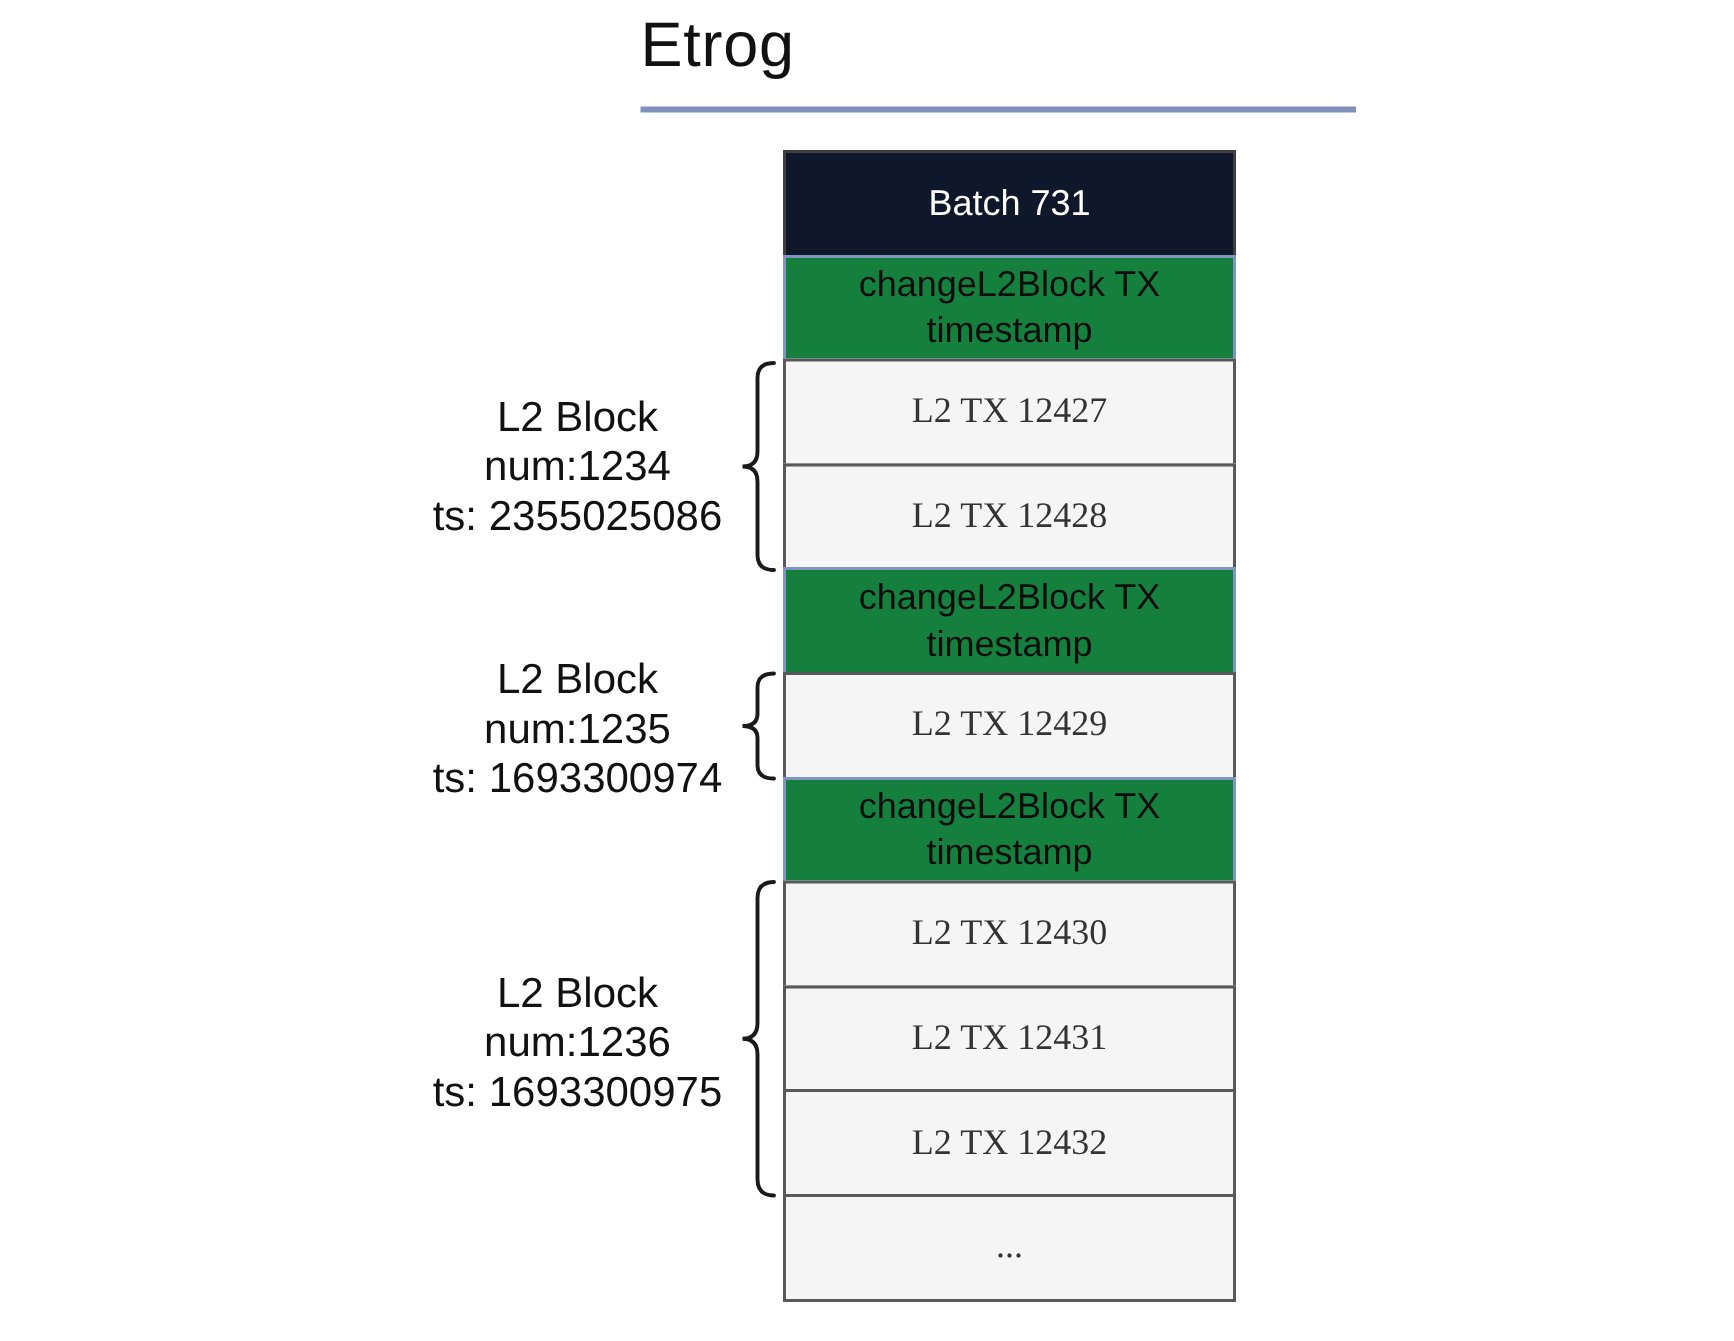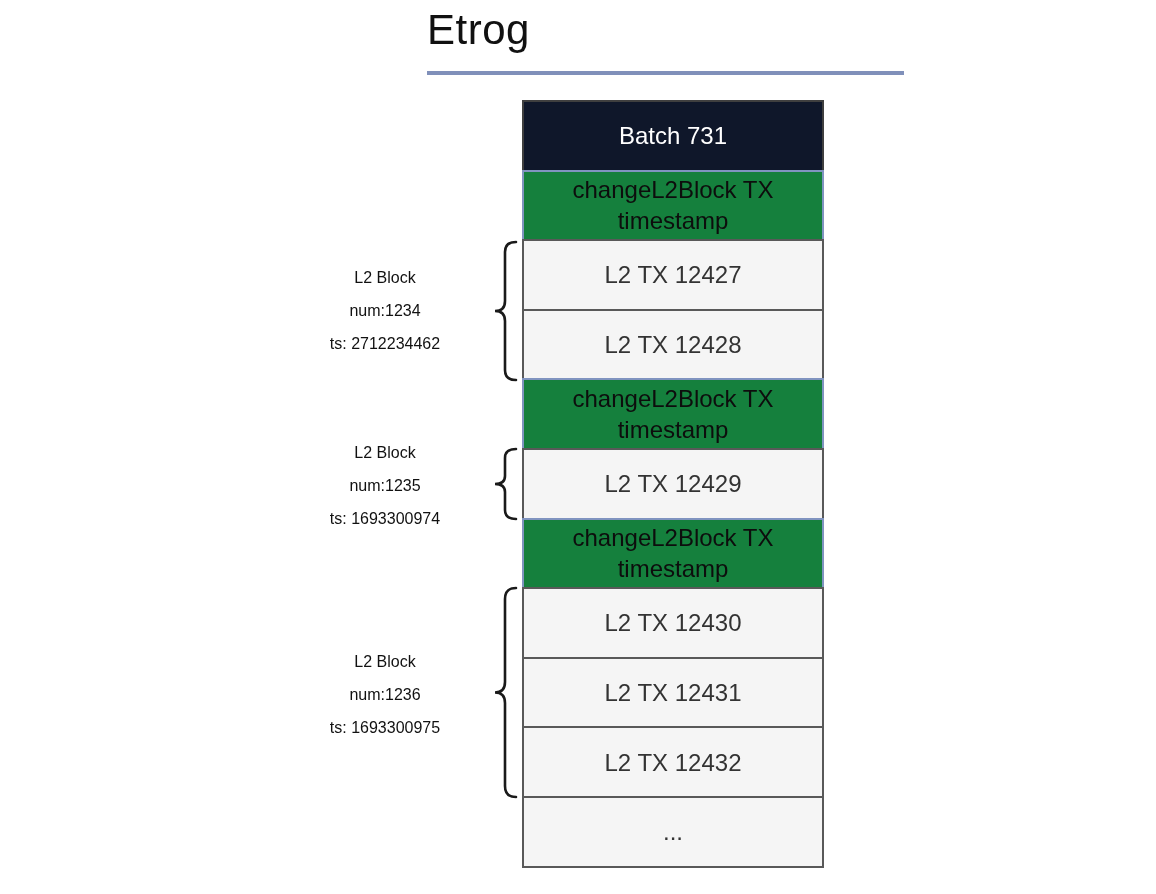--- a/index.html
+++ b/index.html
@@ -51,33 +51,34 @@
   }
   .row.change {
     background: #15803d;
     border: 2px solid #8094c0;
     color: #0d0d0d;
   }
   .row.tx {
     background: #f5f5f5;
     border: 2px solid #595959;
     color: #333333;
+    font-family: Liberation Serif, serif;
   }
 
   .brace {
     position: absolute;
     width: 28px;
   }
   .brace svg { display: block; }
 
   .block-label {
     position: absolute;
     left: 275px; width: 220px;
     text-align: center;
-    font-size: 16px;
+    font-size: 28px;
     line-height: 33px;
     color: #111111;
   }
 </style>
 </head>
 <body>
 
 <div class="page">
 
   <div class="title">Etrog</div>
@@ -137,21 +138,21 @@
   </div>
   <div class="brace" style="left:492px; top:586px; height:213px;">
     <svg width="28" height="213" viewBox="0 0 28 213" xmlns="http://www.w3.org/2000/svg">
       <path d="M 24,2 Q 13,2 13,13 L 13,96 Q 13,106.5 3,106.5 Q 13,106.5 13,117 L 13,200 Q 13,211 24,211" fill="none" stroke="#1a1a1a" stroke-width="2.6" stroke-linecap="round"></path>
     </svg>
   </div>
 
   <div class="block-label" style="top:261px;">
     <div>L2 Block</div>
     <div>num:1234</div>
-    <div>ts: 2712234462</div>
+    <div>ts: 2355025086</div>
   </div>
   <div class="block-label" style="top:436px;">
     <div>L2 Block</div>
     <div>num:1235</div>
     <div>ts: 1693300974</div>
   </div>
   <div class="block-label" style="top:645px;">
     <div>L2 Block</div>
     <div>num:1236</div>
     <div>ts: 1693300975</div>

